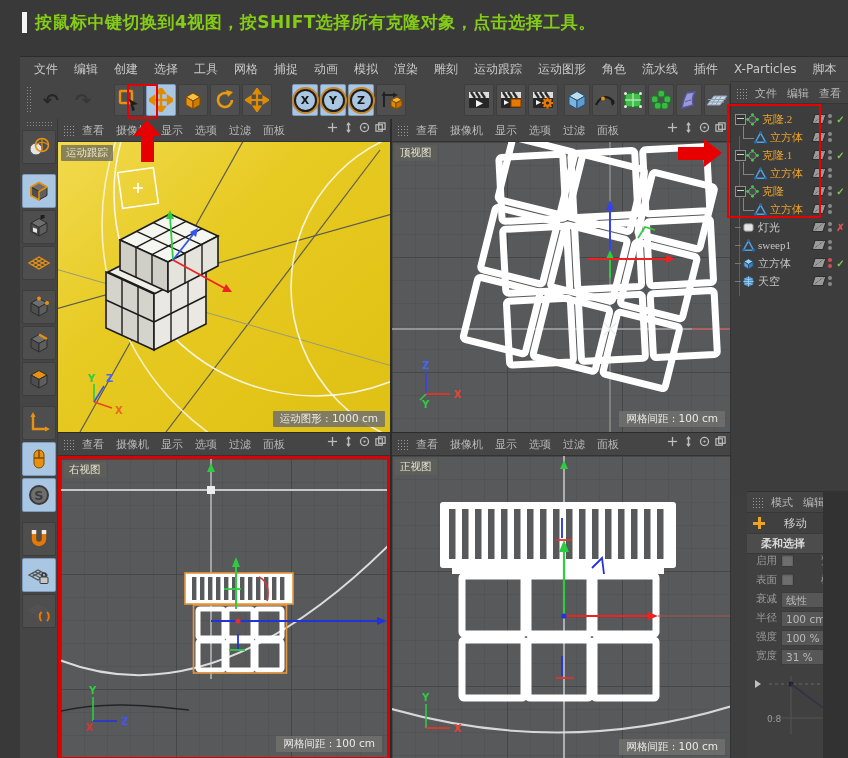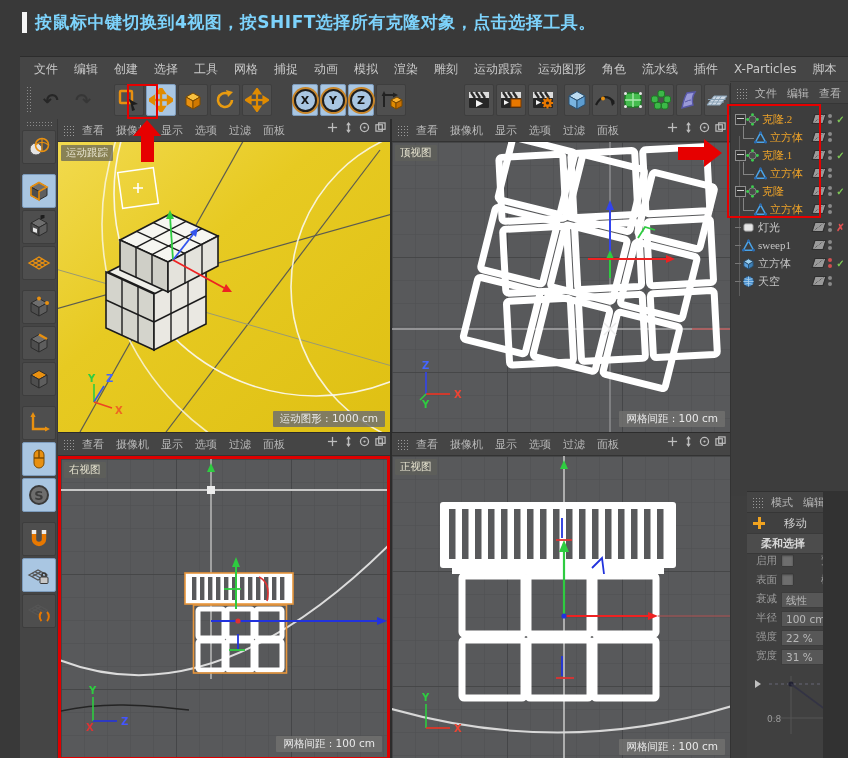--- a/index.html
+++ b/index.html
@@ -2,21 +2,21 @@
 <html><head>
 <meta charset="utf-8">
 <style>
   html,body{margin:0;padding:0;background:#393939;}
   body{width:848px;height:758px;position:relative;overflow:hidden;
        font-family:"DejaVu Sans","Liberation Sans",sans-serif;
        -webkit-font-smoothing:antialiased;}
   
   .title-bar{position:absolute;left:22px;top:11px;display:flex;align-items:center;gap:8px;}
   .title-accent{width:5px;height:21px;background:#f5f5f5;}
-  .title-text{color:#7dd3fc;font-size:17px;font-weight:700;letter-spacing:.5px;}
+  .title-text{color:#84cc16;font-size:17px;font-weight:700;letter-spacing:.5px;}
   
   .app{position:absolute;left:20px;top:56px;width:828px;height:702px;background:#454545;border-top:1px solid #2c2c2c;box-sizing:border-box;}
   
   .menubar{height:24px;display:flex;align-items:center;padding-left:6px;background:#454545;border-bottom:1px solid #3a3a3a;}
   .menu-item{font-size:12px;color:#c9c9c9;padding:0 8px;white-space:nowrap;cursor:default;}
   
   .toolbar{position:absolute;left:0;top:24px;width:710px;height:38px;display:flex;align-items:center;padding-left:6px;box-sizing:border-box;background:#454545;}
   .tb{width:28px;height:30px;margin-right:2px;background:#4f4f4f;border:1px solid #3e3e3e;border-radius:2px;display:flex;align-items:center;justify-content:center;position:relative;flex:none;}
   .tb.flat{background:none;border-color:transparent;}
   .tb.hl{background:#a9c6e2;border-color:#7d9cbd;}
@@ -1072,21 +1072,21 @@
       <div class="am-row">
         <span class="am-lab">半径</span>
         <span class="field">100 cm</span>
         <span class="stp">
             <i class="up"></i>
             <i class="dn"></i>
           </span>
       </div>
       <div class="am-row">
         <span class="am-lab">强度</span>
-        <span class="field">22 %</span>
+        <span class="field">100 %</span>
         <span class="stp">
             <i class="up"></i>
             <i class="dn"></i>
           </span>
       </div>
       <div class="am-row">
         <span class="am-lab">宽度</span>
         <span class="field">31 %</span>
         <span class="stp">
             <i class="up"></i>

